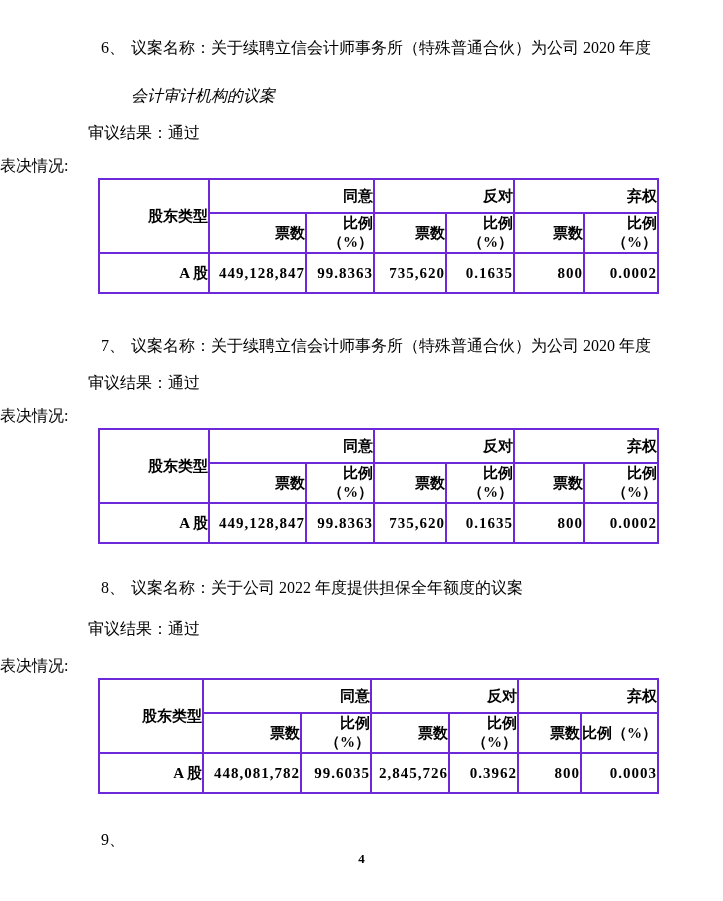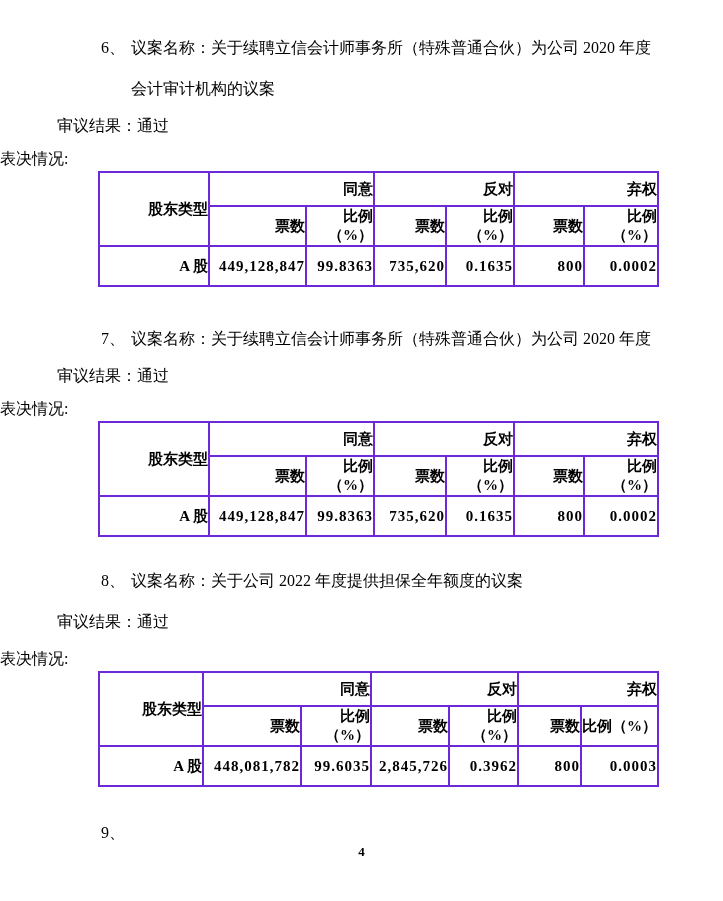--- a/index.html
+++ b/index.html
@@ -8,22 +8,22 @@
   .page {
     position:relative;
     width:723px;
     height:901px;
     background:#ffffff;
     overflow:hidden;
   }
   .line { font-size:16px; line-height:20px; white-space:nowrap; }
   .proposal { display:flex; margin-left:101px; }
   .proposal .p-num { width:30px; flex:none; }
-  .p-title-line2 { margin-top:21px; }
-  .review { margin-left:57px; }
+  .p-title-line2 { margin-top:28px;font-style:italic; }
+  .review { margin-left:88px; }
   .vote-caption { }
 
   .mt-p6 { margin-top:38px; }
   .mt-p7 { margin-top:42px; }
   .mt-p8 { margin-top:34px; }
   .mt-p9 { margin-top:36px; }
   .mt-review { margin-top:17px; }
   .mt-review-lg { margin-top:21px; }
   .mt-vote { margin-top:13px; }
   .mt-vote-lg { margin-top:17px; }

